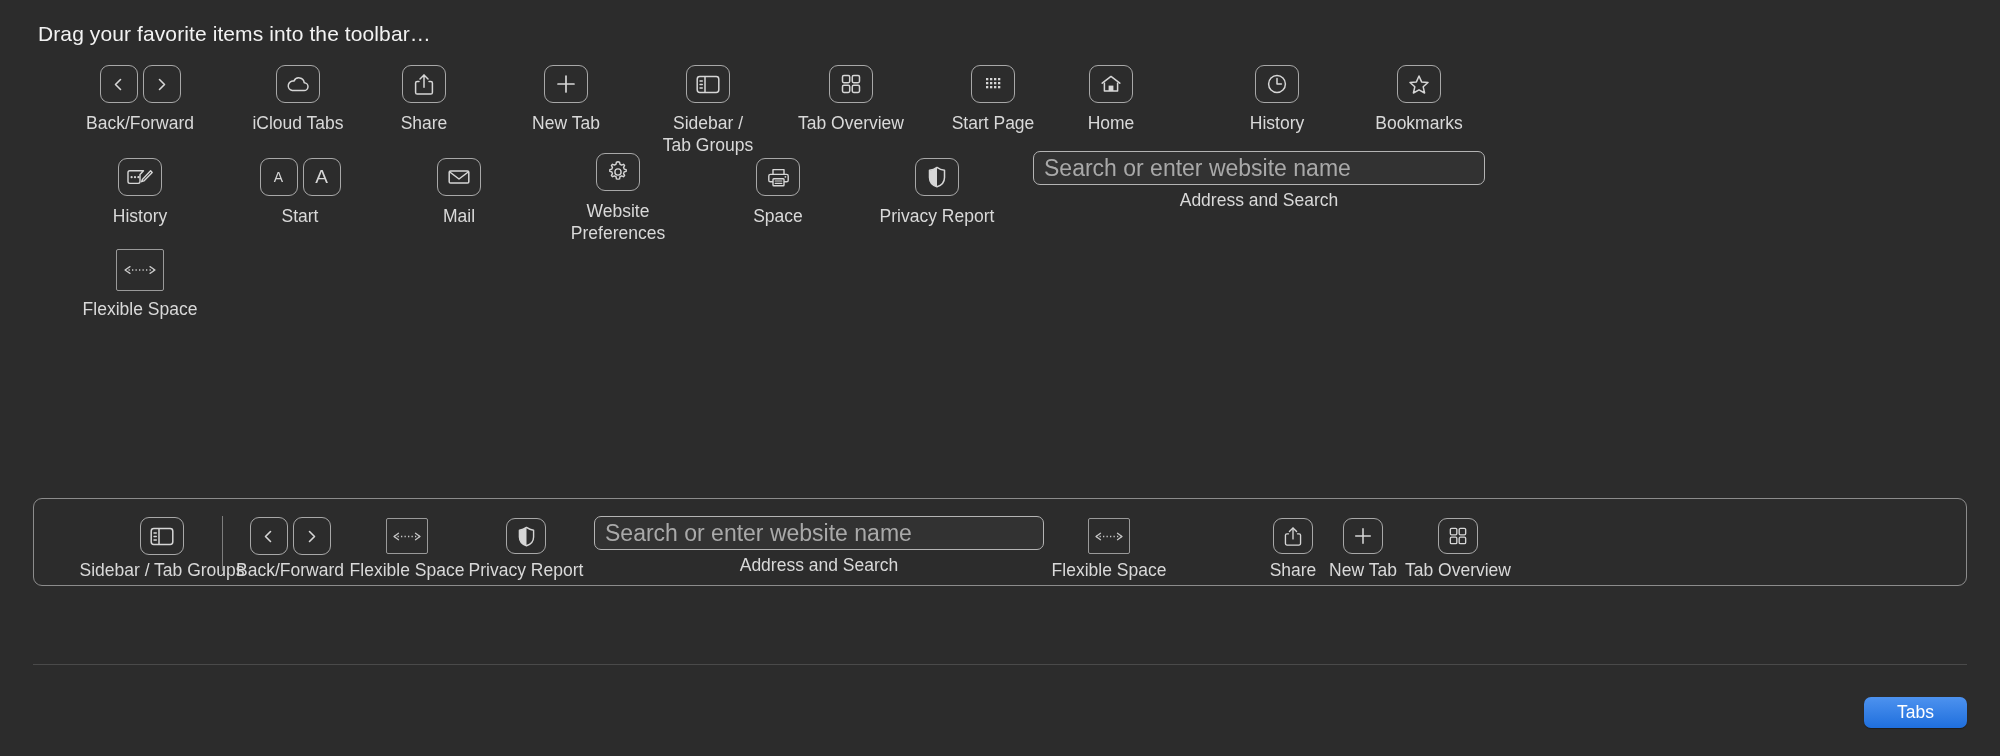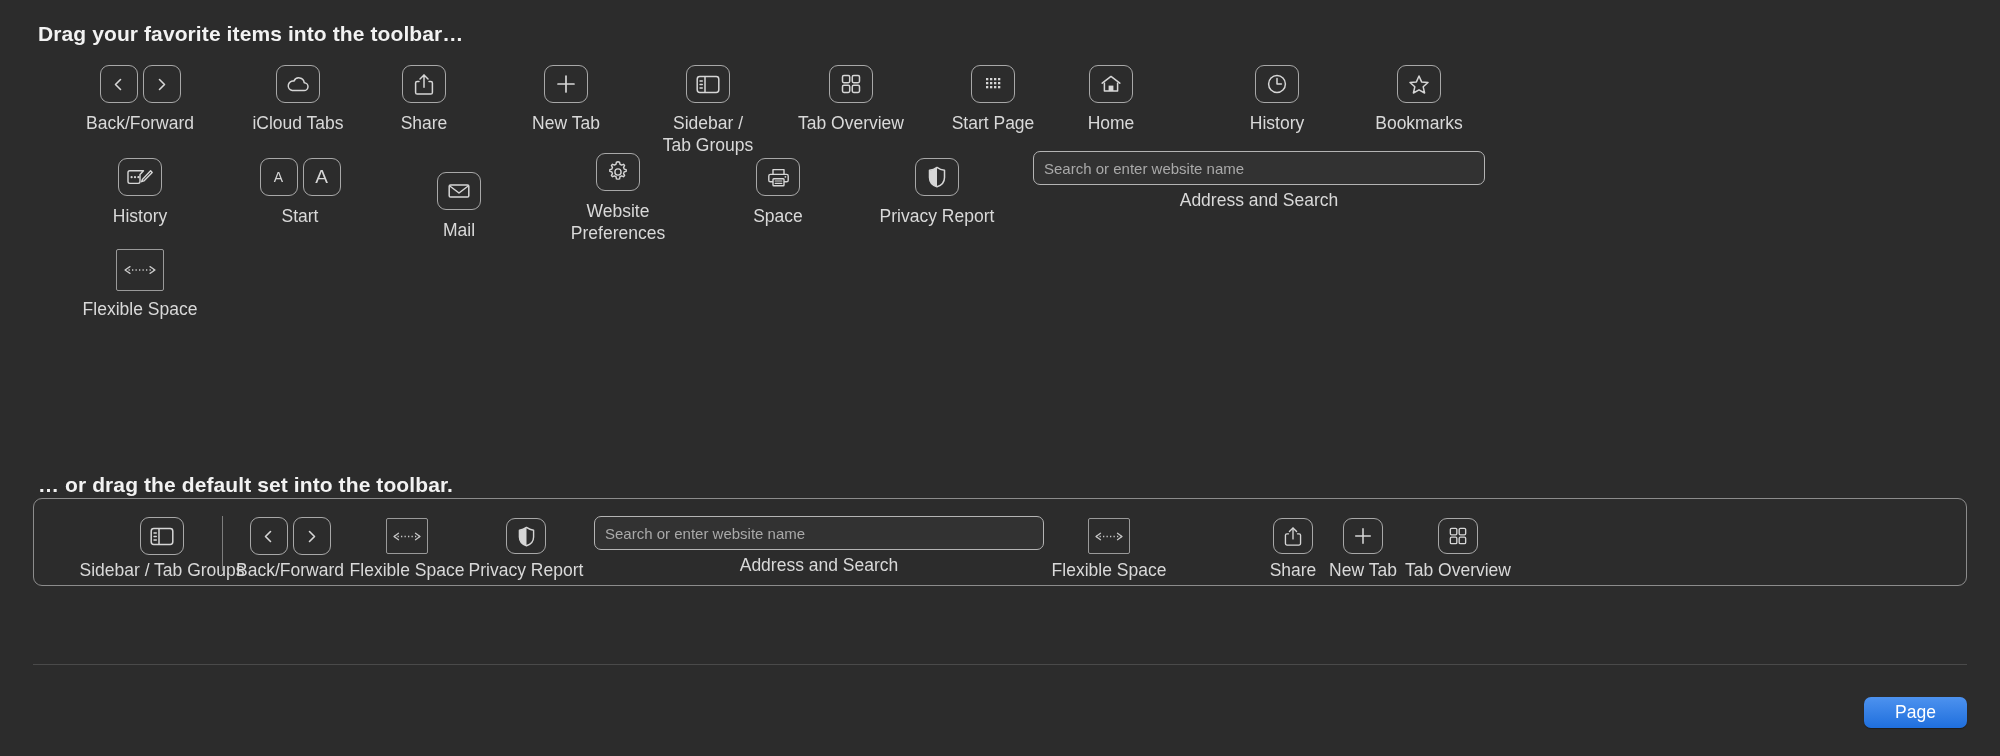--- a/index.html
+++ b/index.html
@@ -19,21 +19,21 @@
   .sheet {
     position: absolute;
     inset: 0;
     background: #2c2c2c;
   }
 
   
   .heading {
     position: absolute;
     font-size: 21px;
-    font-weight: 700;
+    font-weight: 400;
     color: #f2f2f2;
     letter-spacing: 0.1px;
   }
   #heading-top { left: 38px; top: 22px; }
   #heading-default { left: 38px; top: 473px; }
 
   
   .palette {
     position: absolute;
     left: 0;
@@ -98,21 +98,21 @@
     flex-direction: column;
     align-items: center;
   }
   .addrfield {
     box-sizing: border-box;
     height: 33px;
     border: 1.4px solid #b4b4b4;
     border-radius: 7px;
     background: #323232;
     color: #a9a9a9;
-    font-size: 15px;
+    font-size: 23px;
     padding: 16px 10px;
     display: flex;
     align-items: center;
     font-family: "Liberation Sans", sans-serif;
     outline: none;
   }
   .addrfield::placeholder { color: #a9a9a9; opacity: 1; }
   .addrlabel {
     margin-top: 5px;
     font-size: 17.5px;
@@ -362,21 +362,21 @@
                 <span style="font-size:14px;color:#d6d6d6;font-family:'Liberation Sans',sans-serif;">A</span>
               </div>
             <div class="tile narrow">
                 <span style="font-size:19px;color:#d6d6d6;font-family:'Liberation Sans',sans-serif;">A</span>
               </div>
           </div>
         </div>
         <div class="plabel">Start</div>
       </div>
 
-      <div class="pitem" style="left:459px;top:107px">
+      <div class="pitem" style="left:459px;top:93px">
         <div class="glyphbox">
           <div class="tile">
               <svg width="22" height="16" viewBox="0 0 22 16">
             <rect x="1.2" y="2" width="19.6" height="12" rx="1.3" fill="none" stroke="#d6d6d6" stroke-width="1.5"></rect>
             <path d="M1.8 3 L11 10 L20.2 3" fill="none" stroke="#d6d6d6" stroke-width="1.5" stroke-linejoin="round"></path>
           </svg>
             </div>
         </div>
         <div class="plabel">Mail</div>
       </div>
@@ -436,21 +436,20 @@
             <path d="M8 2.6 L3 6 L8 9.4" fill="none" stroke="#c8c8c8" stroke-width="1.3" stroke-linecap="round" stroke-linejoin="round"></path>
             <path d="M28 2.6 L33 6 L28 9.4" fill="none" stroke="#c8c8c8" stroke-width="1.3" stroke-linecap="round" stroke-linejoin="round"></path>
           </svg>
             </div>
         </div>
         <div class="plabel">Flexible Space</div>
       </div>
     </div>
   </div>
 
-  <div class="heading" id="heading-default">… or drag the default set into the toolbar.</div>
 
   <div class="defaultbox">
 
     <div class="ditem" style="left:128px;top:17px">
       <div class="glyphbox">
         <div class="tile">
             <svg width="24" height="19" viewBox="0 0 24 19">
           <rect x="1.2" y="1.6" width="21.6" height="15.8" rx="2.6" fill="none" stroke="#d6d6d6" stroke-width="1.5"></rect>
           <path d="M9 1.6 V17.4" stroke="#d6d6d6" stroke-width="1.5"></path>
           <path d="M4 6 H6.3 M4 9.5 H6.3 M4 13 H6.3" stroke="#d6d6d6" stroke-width="1.4" stroke-linecap="round"></path>
@@ -557,14 +556,14 @@
           <rect x="1.5" y="11.3" width="7.2" height="7.2" rx="1.4" fill="none" stroke="#d6d6d6" stroke-width="1.5"></rect>
           <rect x="11.3" y="11.3" width="7.2" height="7.2" rx="1.4" fill="none" stroke="#d6d6d6" stroke-width="1.5"></rect>
         </svg>
           </div>
       </div>
       <div class="plabel">Tab Overview</div>
     </div>
   </div>
 
   <div class="hrule"></div>
-  <button class="done-btn">Page</button>
+  <button class="done-btn">Tabs</button>
 </div>
 
 </body></html>

